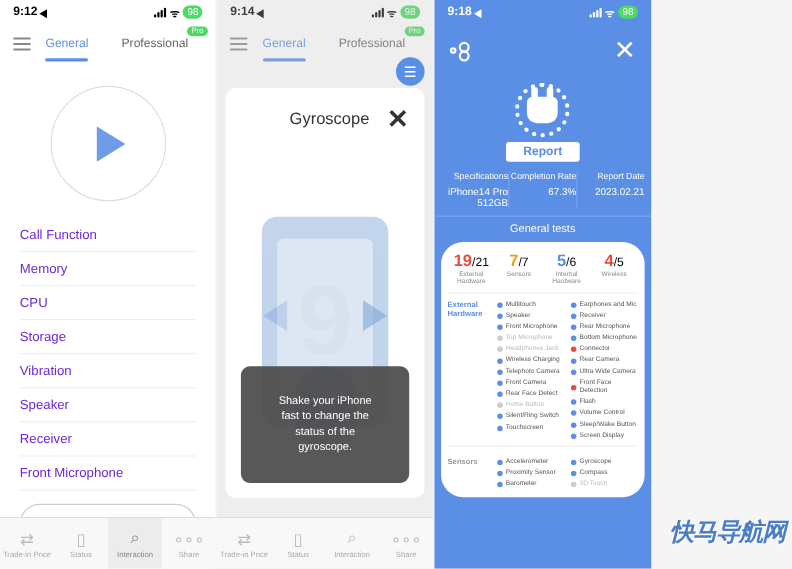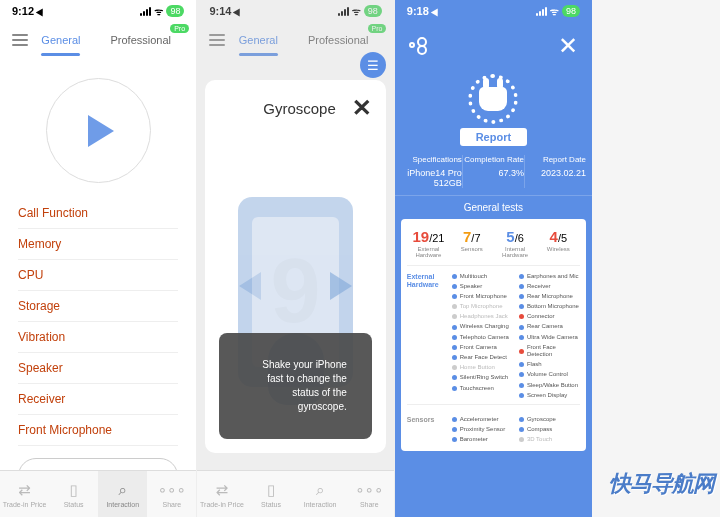--- a/index.html
+++ b/index.html
@@ -31,21 +31,21 @@
 .hamburger span{width:16px;height:2px;background:#888;border-radius:1px}
 .tabs{flex:1;display:flex;justify-content:center;gap:30px}
 .tab{font-size:11px;color:#666;padding:4px 0;position:relative;cursor:pointer}
 .tab.active{color:#5b8ee5}
 .tab.active::after{content:"";position:absolute;bottom:-6px;left:0;right:0;height:3px;background:#5b8ee5;border-radius:2px}
 .pro-badge{position:absolute;top:-6px;right:-18px;background:#4cd964;color:#fff;font-size:7px;padding:1px 4px;border-radius:6px}
 .play-area{display:flex;justify-content:center;padding:20px 0 15px}
 .play-circle{width:105px;height:105px;border:1px solid #ddd;border-radius:50%;display:flex;align-items:center;justify-content:center;cursor:pointer}
 .play-triangle{width:0;height:0;border-top:16px solid transparent;border-bottom:16px solid transparent;border-left:26px solid #6f9ce8;margin-left:6px}
 .test-list{padding:0 18px}
-.test-item{padding:8px 0;border-bottom:1px solid #eee;font-size:12px;color:#c2410c}
+.test-item{padding:8px 0;border-bottom:1px solid #eee;font-size:12px;color:#6d28d9}
 .list-btn{margin:12px 18px;padding:10px;border:1px solid #ccc;border-radius:18px;text-align:center;font-size:13px;color:#333;cursor:pointer}
 .bottom-nav{position:absolute;bottom:0;left:0;right:0;height:47px;background:#f8f8f8;display:flex;border-top:1px solid #ddd}
 .nav-item{flex:1;display:flex;flex-direction:column;align-items:center;justify-content:center;gap:2px;cursor:pointer}
 .nav-icon{height:18px;display:flex;align-items:center;justify-content:center;color:#bbb;font-size:15px}
 .nav-label{font-size:7px;color:#aaa}
 .nav-item.active .nav-icon,.nav-item.active .nav-label{color:#888}
 .nav-item.active{background:#ececec}
 
 
 .screen2{background:#fff}
@@ -55,21 +55,21 @@
 .modal-title{flex:1;text-align:center;font-size:15px;color:#333;font-weight:500;margin-left:28px}
 .close-x{font-size:24px;font-weight:700;color:#333;cursor:pointer}
 .gyro-img{flex:1;display:flex;align-items:center;justify-content:center;position:relative}
 .phone-illust{width:115px;height:190px;background:#9bb9e0;border-radius:14px;position:relative;opacity:0.6}
 .phone-illust::after{content:"";position:absolute;top:20px;left:14px;right:14px;bottom:20px;background:#c8d7ec;border-radius:6px}
 .gyro-watermark{position:absolute;font-size:90px;font-weight:700;color:#ddd;opacity:0.4}
 .hand{position:absolute;width:56px;height:72px;background:#7fa6d9;border-radius:30px 30px 20px 20px;bottom:48px;left:50%;transform:translateX(-50%);opacity:0.65}
 .arrow{position:absolute;width:0;height:0;border-top:14px solid transparent;border-bottom:14px solid transparent}
 .arrow-left{border-right:22px solid #7fa6d9;left:34px;top:44%;opacity:0.6}
 .arrow-right{border-left:22px solid #7fa6d9;right:34px;top:44%;opacity:0.6}
-.toast{position:absolute;bottom:14px;left:14px;right:14px;background:rgba(74,74,74,0.92);color:#fff;padding:25px;border-radius:8px;font-size:10px;text-align:right;line-height:1.4}
+.toast{position:absolute;bottom:14px;left:14px;right:14px;background:rgba(74,74,74,0.92);color:#fff;padding:25px;border-radius:8px;font-size:10px;text-align:center;line-height:1.4}
 .fab{position:absolute;top:30px;right:8px;width:26px;height:26px;background:#5b8ee5;border-radius:50%;display:flex;align-items:center;justify-content:center;color:#fff;font-size:13px;z-index:10}
 
 
 .screen3{background:#5b8ee5}
 .header3{display:flex;justify-content:space-between;align-items:center;padding:10px 14px}
 .share-icon{width:18px;height:18px;position:relative;cursor:pointer}
 .share-icon::before,.share-icon::after{content:"";position:absolute;width:6px;height:6px;border:2px solid #fff;border-radius:50%}
 .share-icon::before{right:0;top:0}
 .share-icon::after{right:0;bottom:0}
 .share-dot{position:absolute;width:6px;height:6px;border:2px solid #fff;border-radius:50%;left:0;top:5px}
@@ -80,21 +80,21 @@
 .bunny::before,.bunny::after{content:"";position:absolute;width:6px;height:11px;background:#fff;border-radius:4px;top:-9px}
 .bunny::before{left:4px}
 .bunny::after{right:4px}
 .report-ribbon{display:inline-block;background:#fff;color:#5b8ee5;padding:3px 16px;border-radius:3px;font-size:11px;font-weight:600;position:relative}
 .info-row{display:flex;padding:7px 6px;border-bottom:1px solid rgba(255,255,255,0.2)}
 .info-cell{flex:1;text-align:right;border-right:1px solid rgba(255,255,255,0.2)}
 .info-cell:last-child{border-right:none}
 .info-label{font-size:8px;color:#fff}
 .info-value{font-size:9px;color:#fff;margin-top:4px}
 .section-title{text-align:center;color:#fff;font-size:10px;padding:6px 16px}
-.report-card{background:#fff;margin:0 6px;border-radius:4px;padding:6px;max-height:295px;overflow:hidden}
+.report-card{background:#fff;margin:0 6px;border-radius:20px;padding:6px;max-height:295px;overflow:hidden}
 .stats-row{display:flex;padding:3px 0 7px;border-bottom:1px solid #eee}
 .stat{flex:1;text-align:center}
 .stat-num{font-size:11px}
 .stat-num .big{font-size:15px;font-weight:600}
 .stat-num.red .big{color:#e74c3c}
 .stat-num.orange .big{color:#f39c12}
 .stat-num.blue .big{color:#5b8ee5}
 .stat-label{font-size:6px;color:#888;margin-top:1px}
 .results{display:flex;padding-top:5px}
 .cat-label{width:45px;font-size:7px;color:#5b8ee5;padding-top:2px;font-weight:600;line-height:1.2}

